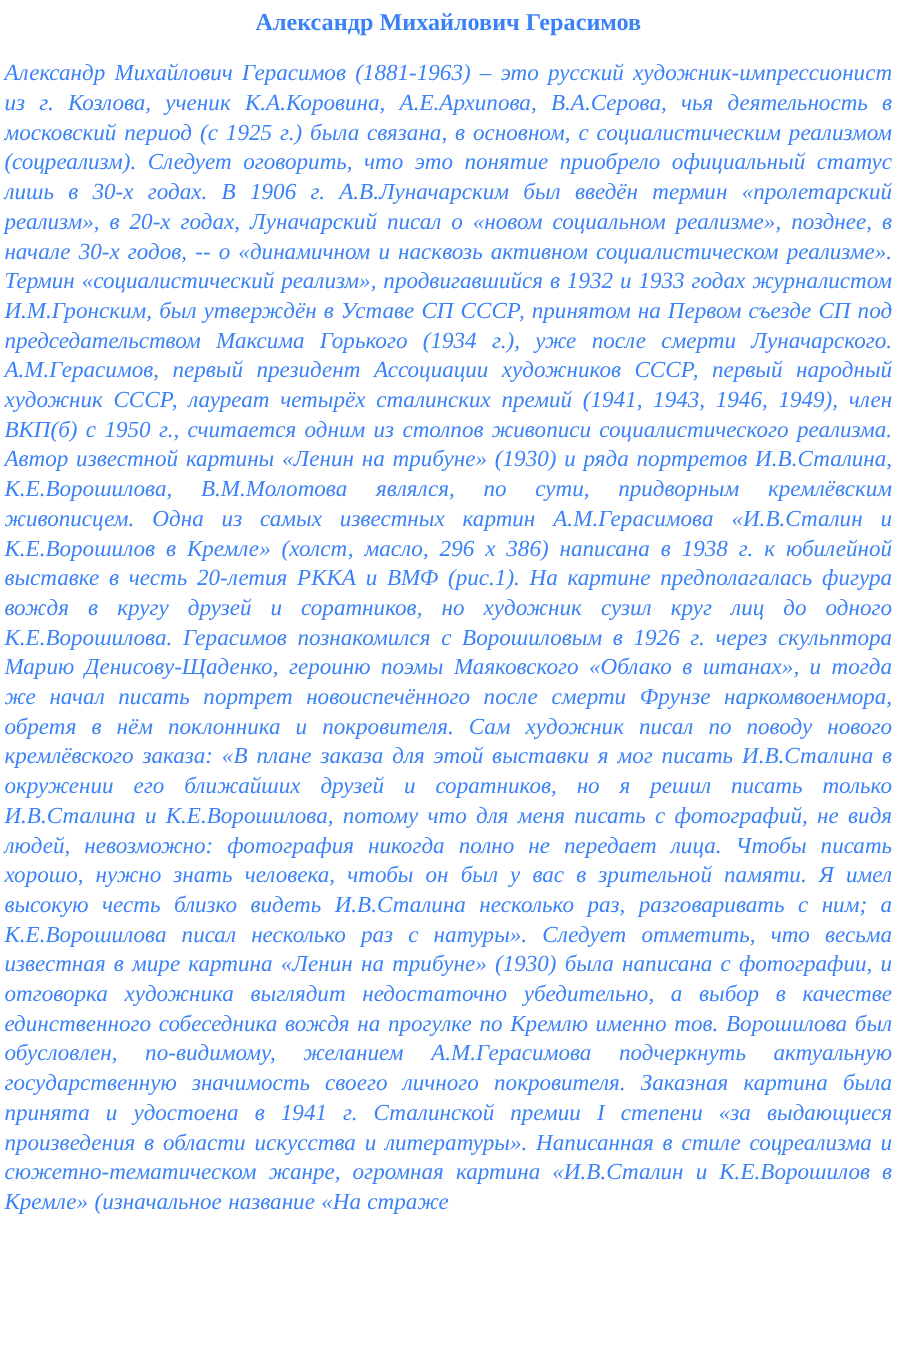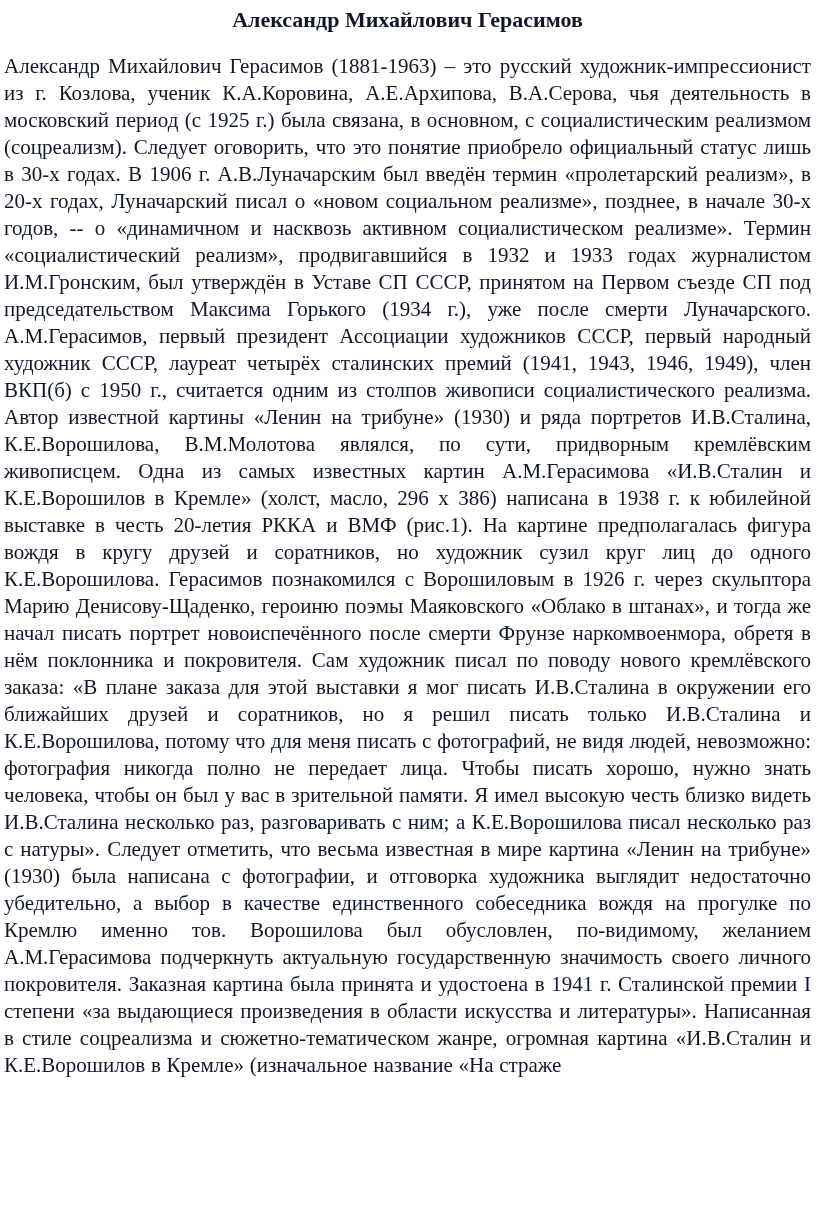--- a/index.html
+++ b/index.html
@@ -5,39 +5,40 @@
   html, body {
     margin: 0;
     padding: 0;
     background: #ffffff;
   }
   .page {
     width: 816px;
     height: 1229px;
     box-sizing: border-box;
     background: #ffffff;
-    color: #0f172a;
+    color: #3b82f6;
     font-family: "Liberation Serif", "DejaVu Serif", serif;
     padding: 6px 5px 0 4px;
     overflow: hidden;
   }
   .doc-title {
     margin: 0 0 20px 0;
     text-align: center;
     font-weight: bold;
     font-size: 22px;
     line-height: 27px;
     font-family: "Liberation Serif", "DejaVu Serif", serif;
   }
   .doc-body {
     margin: 0;
     font-size: 21px;
     line-height: 27px;
     text-align: justify;
     word-spacing: 0.5px;
+    font-style: italic;
   }
 </style>
 </head>
 <body>
 
 <div class="page">
   <h1 class="doc-title">Александр Михайлович Герасимов</h1>
   <p class="doc-body">Александр Михайлович Герасимов (1881-1963) – это русский художник-импрессионист из г. Козлова, ученик К.А.Коровина, А.Е.Архипова, В.А.Серова, чья деятельность в московский период (с 1925 г.) была связана, в основном, с социалистическим реализмом (соцреализм). Следует оговорить, что это понятие приобрело официальный статус лишь в 30-х годах. В 1906 г. А.В.Луначарским был введён термин «пролетарский реализм», в 20-х годах, Луначарский писал о «новом социальном реализме», позднее, в начале 30-х годов, -- о «динамичном и насквозь активном социалистическом реализме». Термин «социалистический реализм», продвигавшийся в 1932 и 1933 годах журналистом И.М.Гронским, был утверждён в Уставе СП СССР, принятом на Первом съезде СП под председательством Максима Горького (1934 г.), уже после смерти Луначарского. А.М.Герасимов, первый президент Ассоциации художников СССР, первый народный художник СССР, лауреат четырёх сталинских премий (1941, 1943, 1946, 1949), член ВКП(б) с 1950 г., считается одним из столпов живописи социалистического реализма. Автор известной картины «Ленин на трибуне» (1930) и ряда портретов И.В.Сталина, К.Е.Ворошилова, В.М.Молотова являлся, по сути, придворным кремлёвским живописцем. Одна из самых известных картин А.М.Герасимова «И.В.Сталин и К.Е.Ворошилов в Кремле» (холст, масло, 296 х 386) написана в 1938 г. к юбилейной выставке в честь 20-летия РККА и ВМФ (рис.1). На картине предполагалась фигура вождя в кругу друзей и соратников, но художник сузил круг лиц до одного К.Е.Ворошилова. Герасимов познакомился с Ворошиловым в 1926 г. через скульптора Марию Денисову-Щаденко, героиню поэмы Маяковского «Облако в штанах», и тогда же начал писать портрет новоиспечённого после смерти Фрунзе наркомвоенмора, обретя в нём поклонника и покровителя. Сам художник писал по поводу нового кремлёвского заказа: «В плане заказа для этой выставки я мог писать И.В.Сталина в окружении его ближайших друзей и соратников, но я решил писать только И.В.Сталина и К.Е.Ворошилова, потому что для меня писать с фотографий, не видя людей, невозможно: фотография никогда полно не передает лица. Чтобы писать хорошо, нужно знать человека, чтобы он был у вас в зрительной памяти. Я имел высокую честь близко видеть И.В.Сталина несколько раз, разговаривать с ним; а К.Е.Ворошилова писал несколько раз с натуры». Следует отметить, что весьма известная в мире картина «Ленин на трибуне» (1930) была написана с фотографии, и отговорка художника выглядит недостаточно убедительно, а выбор в качестве единственного собеседника вождя на прогулке по Кремлю именно тов. Ворошилова был обусловлен, по-видимому, желанием А.М.Герасимова подчеркнуть актуальную государственную значимость своего личного покровителя. Заказная картина была принята и удостоена в 1941 г. Сталинской премии I степени «за выдающиеся произведения в области искусства и литературы». Написанная в стиле соцреализма и сюжетно-тематическом жанре, огромная картина «И.В.Сталин и К.Е.Ворошилов в Кремле» (изначальное название «На страже</p>
 </div>
 

